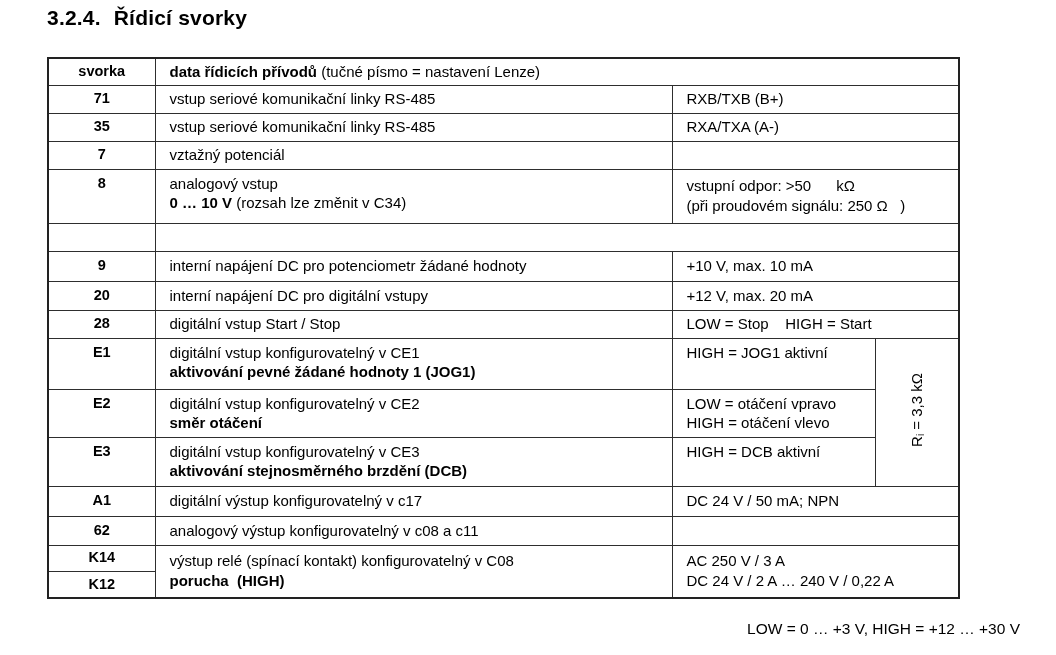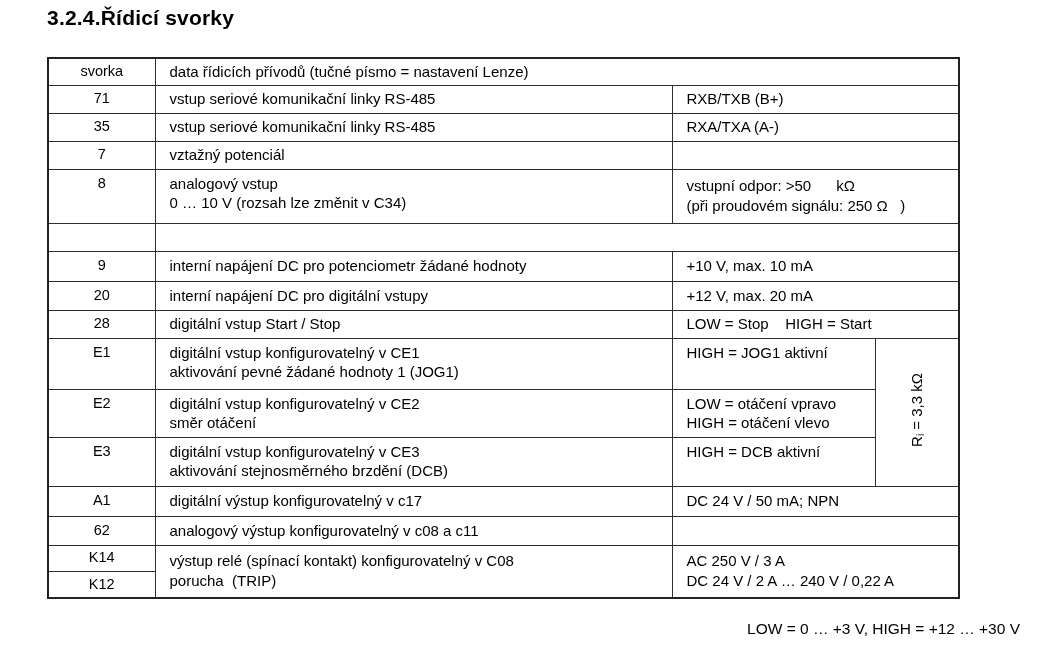--- a/index.html
+++ b/index.html
@@ -11,21 +11,21 @@
     overflow: hidden;
     position: relative;
   }
   .page-title {
     position: absolute;
     left: 47px; top: 6px;
     font-size: 21px;
     font-weight: bold;
     letter-spacing: 0.2px;
   }
-  .page-title .sec-num { }
+  .page-title .sec-num { margin-right: 13px; }
 
   table.term-table {
     position: absolute;
     left: 47px; top: 57px;
     width: 911px;
     border-collapse: collapse;
     table-layout: fixed;
     border: 2px solid #222;
   }
   .term-table td {
@@ -37,21 +37,21 @@
     white-space: pre-wrap;
     overflow: hidden;
   }
   .term-table td.c1 {
     text-align: center;
     font-weight: bold;
     font-size: 14.5px;
     padding: 2px 4px;
   }
   .term-table td.top { vertical-align: top; padding-top: 4px; }
-  .term-table .b { font-weight: normal; }
+  .term-table .b { font-weight: bold; }
   .term-table td.ri-cell {
     text-align: center;
     vertical-align: middle;
     padding: 0;
   }
   .ri-text {
     display: inline-block;
     writing-mode: vertical-rl;
     transform: rotate(180deg);
     font-size: 15px;
@@ -151,21 +151,21 @@
         <td colspan="2"><span>DC 24 V / 50 mA; NPN</span></td>
       </tr>
       <tr style="height: 29px;">
         <td class="c1"><span class="b">62</span></td>
         <td><span>analogový výstup konfigurovatelný v c08 a c11</span></td>
         <td colspan="2"></td>
       </tr>
       <tr style="height: 26px;">
         <td class="c1"><span class="b">K14</span></td>
         <td rowspan="2"><span>výstup relé (spínací kontakt) konfigurovatelný v C08
-</span><span class="b">porucha  (TRIP)</span></td>
+</span><span class="b">porucha  (HIGH)</span></td>
         <td colspan="2" rowspan="2"><span>AC 250 V / 3 A
 DC 24 V / 2 A … 240 V / 0,22 A</span></td>
       </tr>
       <tr style="height: 27px;">
         <td class="c1"><span class="b">K12</span></td>
       </tr>
     </tbody>
 </table>
 
 <div class="footer-note">LOW = 0 … +3 V, HIGH = +12 … +30 V</div>

